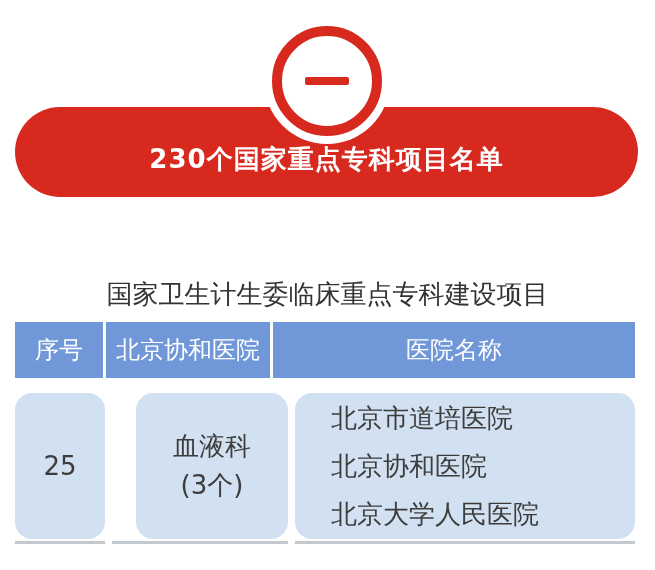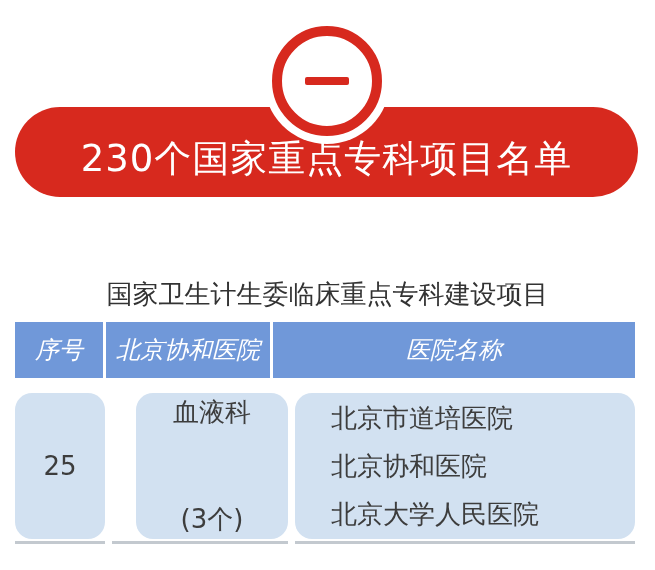--- a/index.html
+++ b/index.html
@@ -13,21 +13,21 @@
 
   
   .hero { position: relative; height: 197px; }
   .banner {
     position: absolute; left: 15px; right: 17px; top: 107px; height: 90px;
     background: #D7291E; border-radius: 45px;
     display: flex; align-items: center; justify-content: center;
     z-index: 1;
   }
   .banner-title {
-    color: #ffffff; font-size: 37px; font-weight: 400;
+    color: #ffffff; font-size: 26px; font-weight: 700;
     letter-spacing: 1px; padding-top: 14px;
     white-space: nowrap;
   }
   .badge {
     position: absolute; left: 272px; top: 26px;
     width: 90px; height: 90px;
     background: #ffffff;
     border: 10px solid #D7291E; border-radius: 50%;
     box-shadow: 0 0 0 8px #ffffff;
     display: flex; align-items: center; justify-content: center;
@@ -43,30 +43,29 @@
 
   
   .thead {
     display: grid; grid-template-columns: 88px 164px 1fr; column-gap: 3px;
     height: 56px; margin: 8px 20px 0 15px;
   }
   .th {
     background: #7098D9; color: #ffffff; font-size: 24px; font-weight: 400;
     display: flex; align-items: center; justify-content: center;
     white-space: nowrap;
-    font-style: italic;
   }
   .trow {
     display: grid; grid-template-columns: 90px 176px 1fr; column-gap: 7px;
     height: 146px; margin: 15px 20px 0 15px;
   }
   .td { background: #D2E1F1; color: #3D3D3D; font-size: 26px; border-radius: 17px; }
   .td-index { display: flex; align-items: center; justify-content: center; }
   .td-specialty {
-    display: flex; flex-direction: column; align-items: center; justify-content: space-between;
+    display: flex; flex-direction: column; align-items: center; justify-content: center;
     line-height: 39px; text-align: center; margin-left: 24px;
   }
   .td-hospitals {
     display: flex; flex-direction: column; justify-content: center;
     padding-left: 36px; line-height: 48px;
   }
   .row-bottom-lines {
     display: grid; grid-template-columns: 90px 176px 1fr; column-gap: 7px;
     margin: 2px 20px 0 15px;
   }

